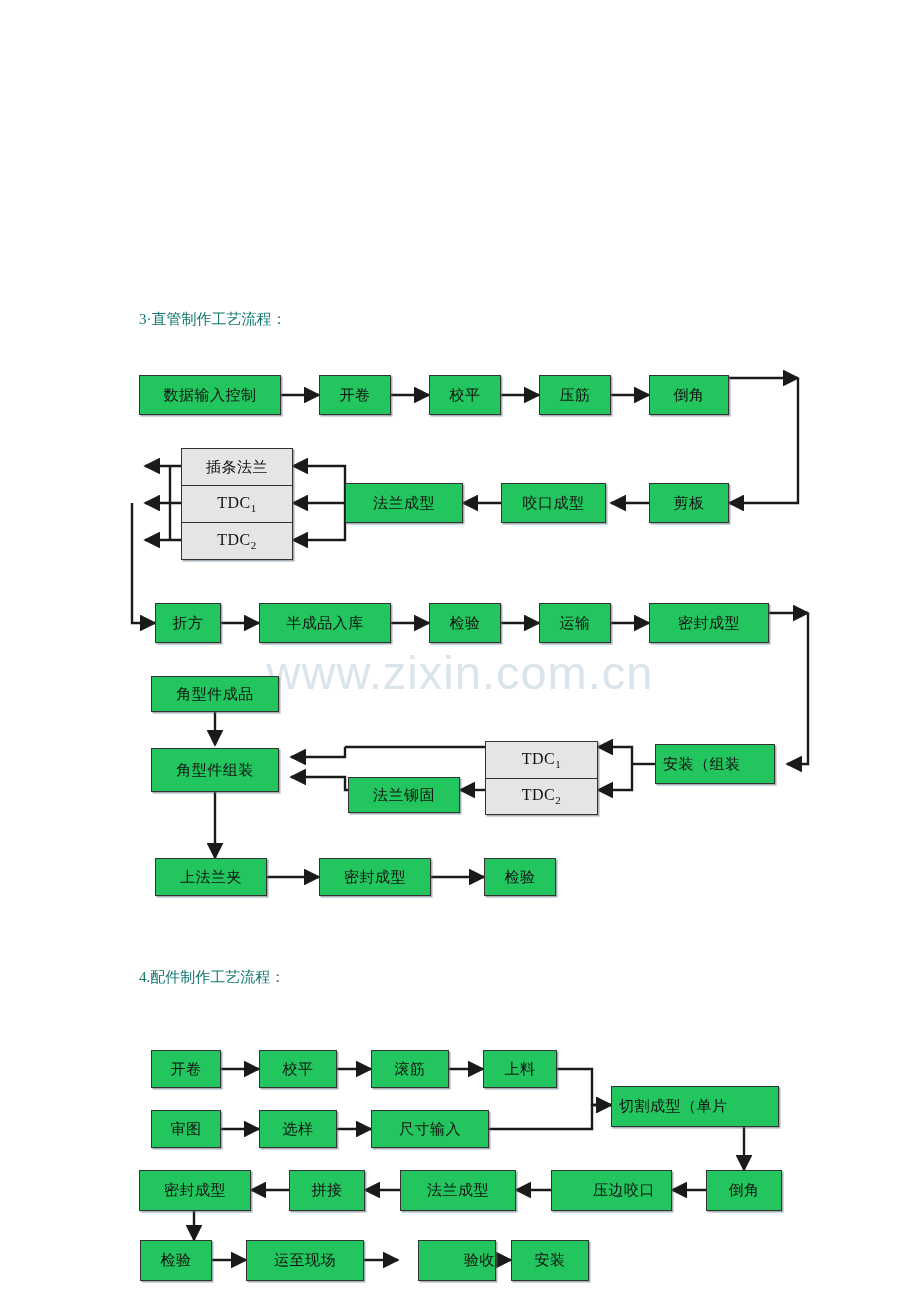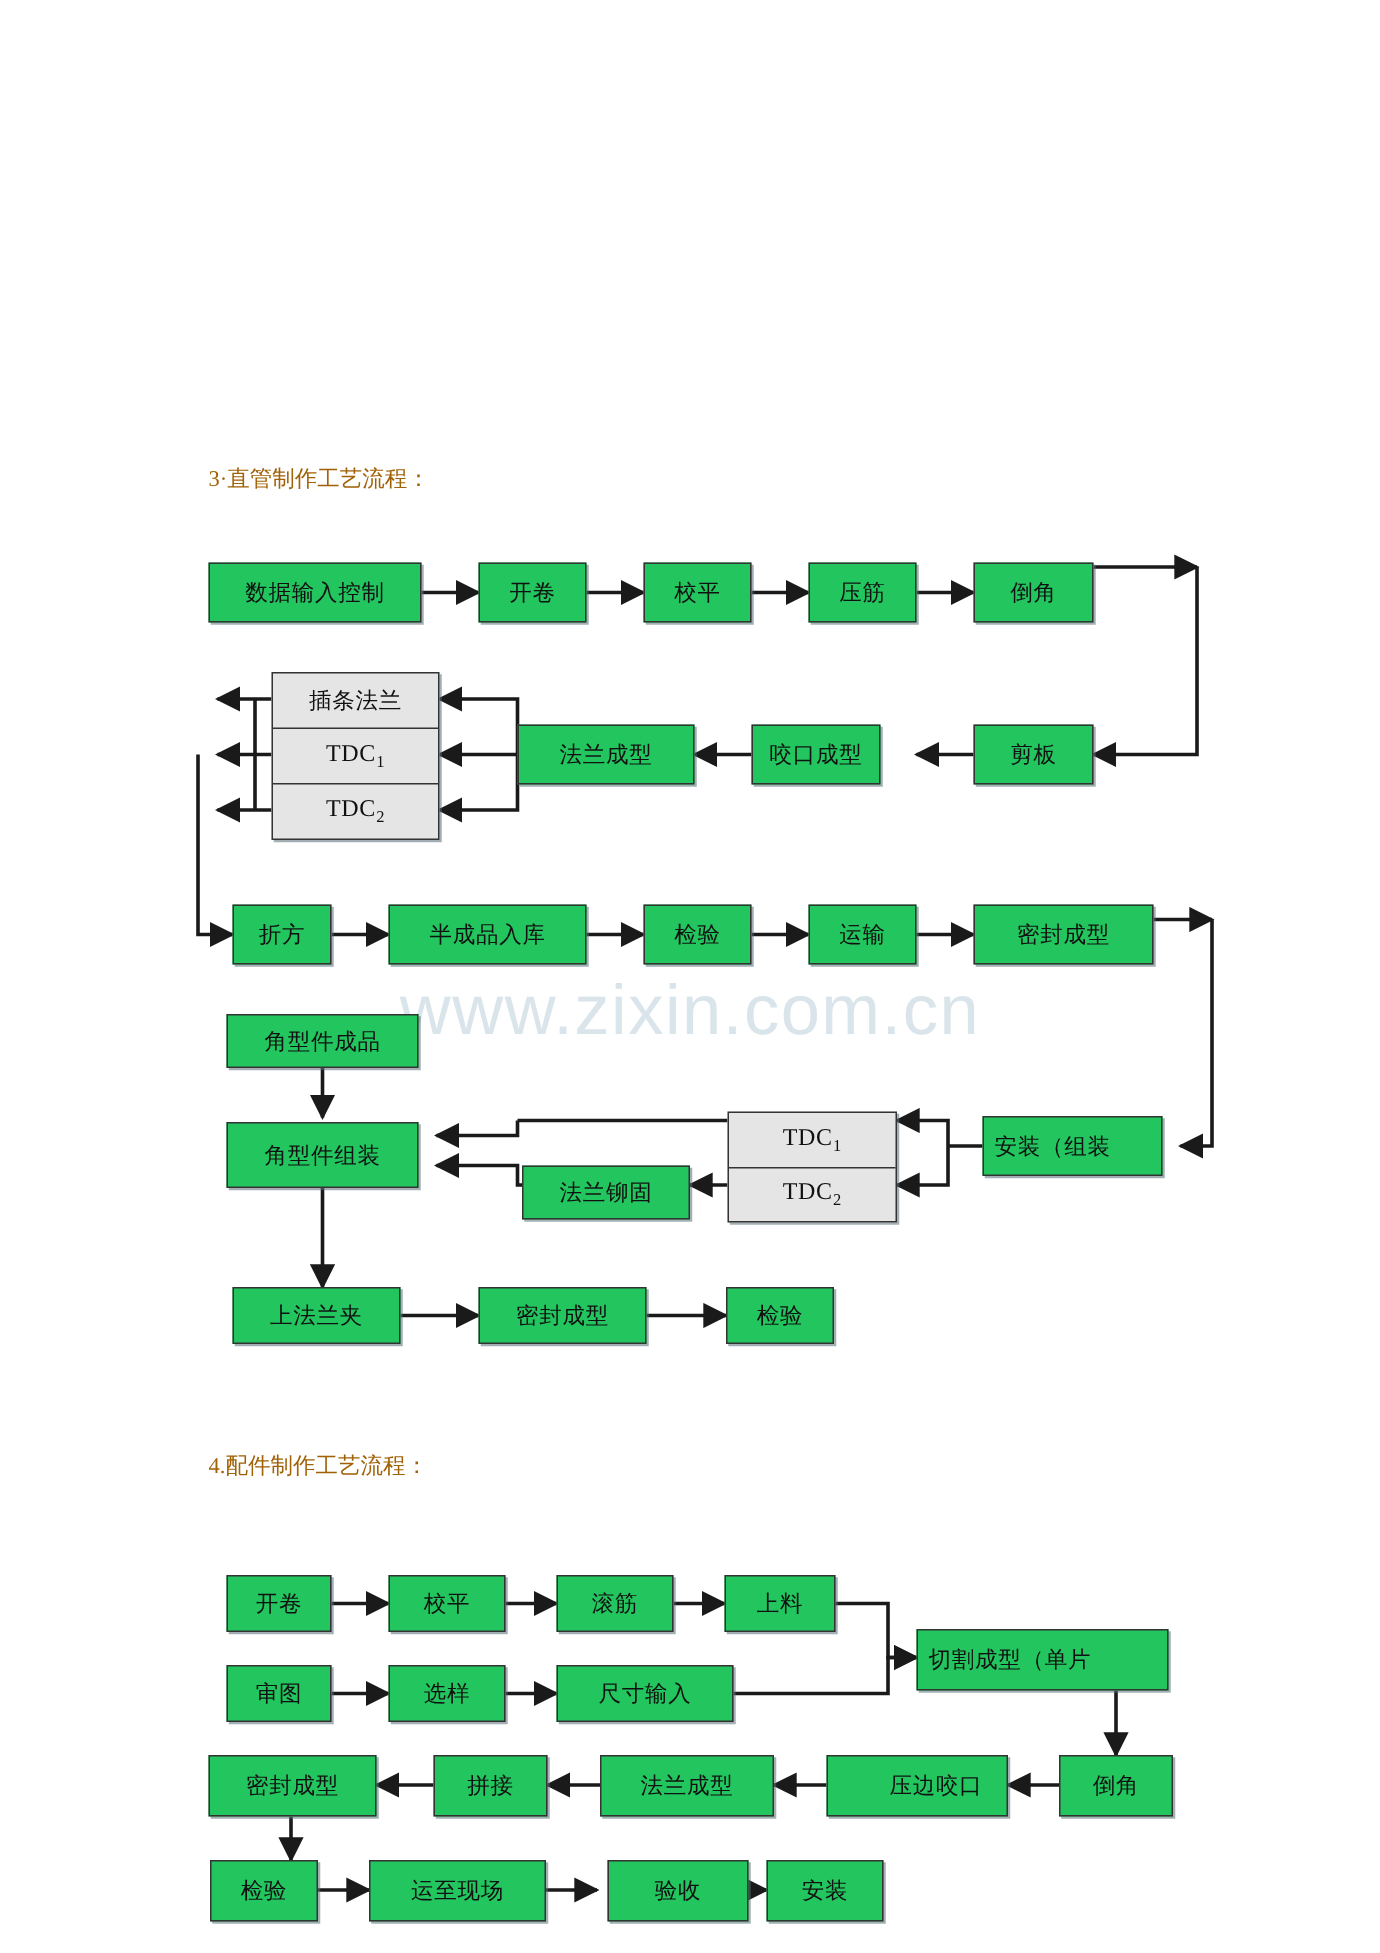--- a/index.html
+++ b/index.html
@@ -34,21 +34,21 @@
     white-space: nowrap;
     pointer-events: none;
     user-select: none;
     z-index: 1;
   }
   
   .heading {
     position: absolute;
     font-family: "Liberation Serif", "DejaVu Serif", serif;
     font-size: 15px;
-    color: #a16207;
+    color: #0f766e;
     white-space: nowrap;
     z-index: 4;
   }
   
   .wires {
     position: absolute;
     left: 0;
     top: 0;
     width: 920px;
     height: 1302px;
@@ -212,21 +212,21 @@
   <div class="node" style="left:539px; top:375px; width:72px; height:40px;">
     <span>压筋</span>
   </div>
   <div class="node" style="left:649px; top:375px; width:80px; height:40px;">
     <span>倒角</span>
   </div>
 
   <div class="node" style="left:649px; top:483px; width:80px; height:40px;">
     <span>剪板</span>
   </div>
-  <div class="node" style="left:501px; top:483px; width:86px; height:40px;">
+  <div class="node" style="left:501px; top:483px; width:105px; height:40px;">
     <span>咬口成型</span>
   </div>
   <div class="node" style="left:345px; top:483px; width:118px; height:40px;">
     <span>法兰成型</span>
   </div>
 
   <div class="stack" style="left:181px; top:448px; width:112px; height:112px;">
     <div class="cell">
       <span>插条法兰</span>
     </div>
@@ -331,20 +331,20 @@
   <div class="node" style="left:139px; top:1170px; width:112px; height:41px;">
     <span>密封成型</span>
   </div>
 
   <div class="node" style="left:140px; top:1240px; width:72px; height:41px;">
     <span>检验</span>
   </div>
   <div class="node" style="left:246px; top:1240px; width:118px; height:41px;">
     <span>运至现场</span>
   </div>
-  <div class="node" style="left:405px; top:1240px; width:94px; height:41px;">
+  <div class="node" style="left:418px; top:1240px; width:78px; height:41px;justify-content:flex-end;">
     <span>验收</span>
   </div>
   <div class="node" style="left:511px; top:1240px; width:78px; height:41px;">
     <span>安装</span>
   </div>
 
 </div>
 
 </body></html>

